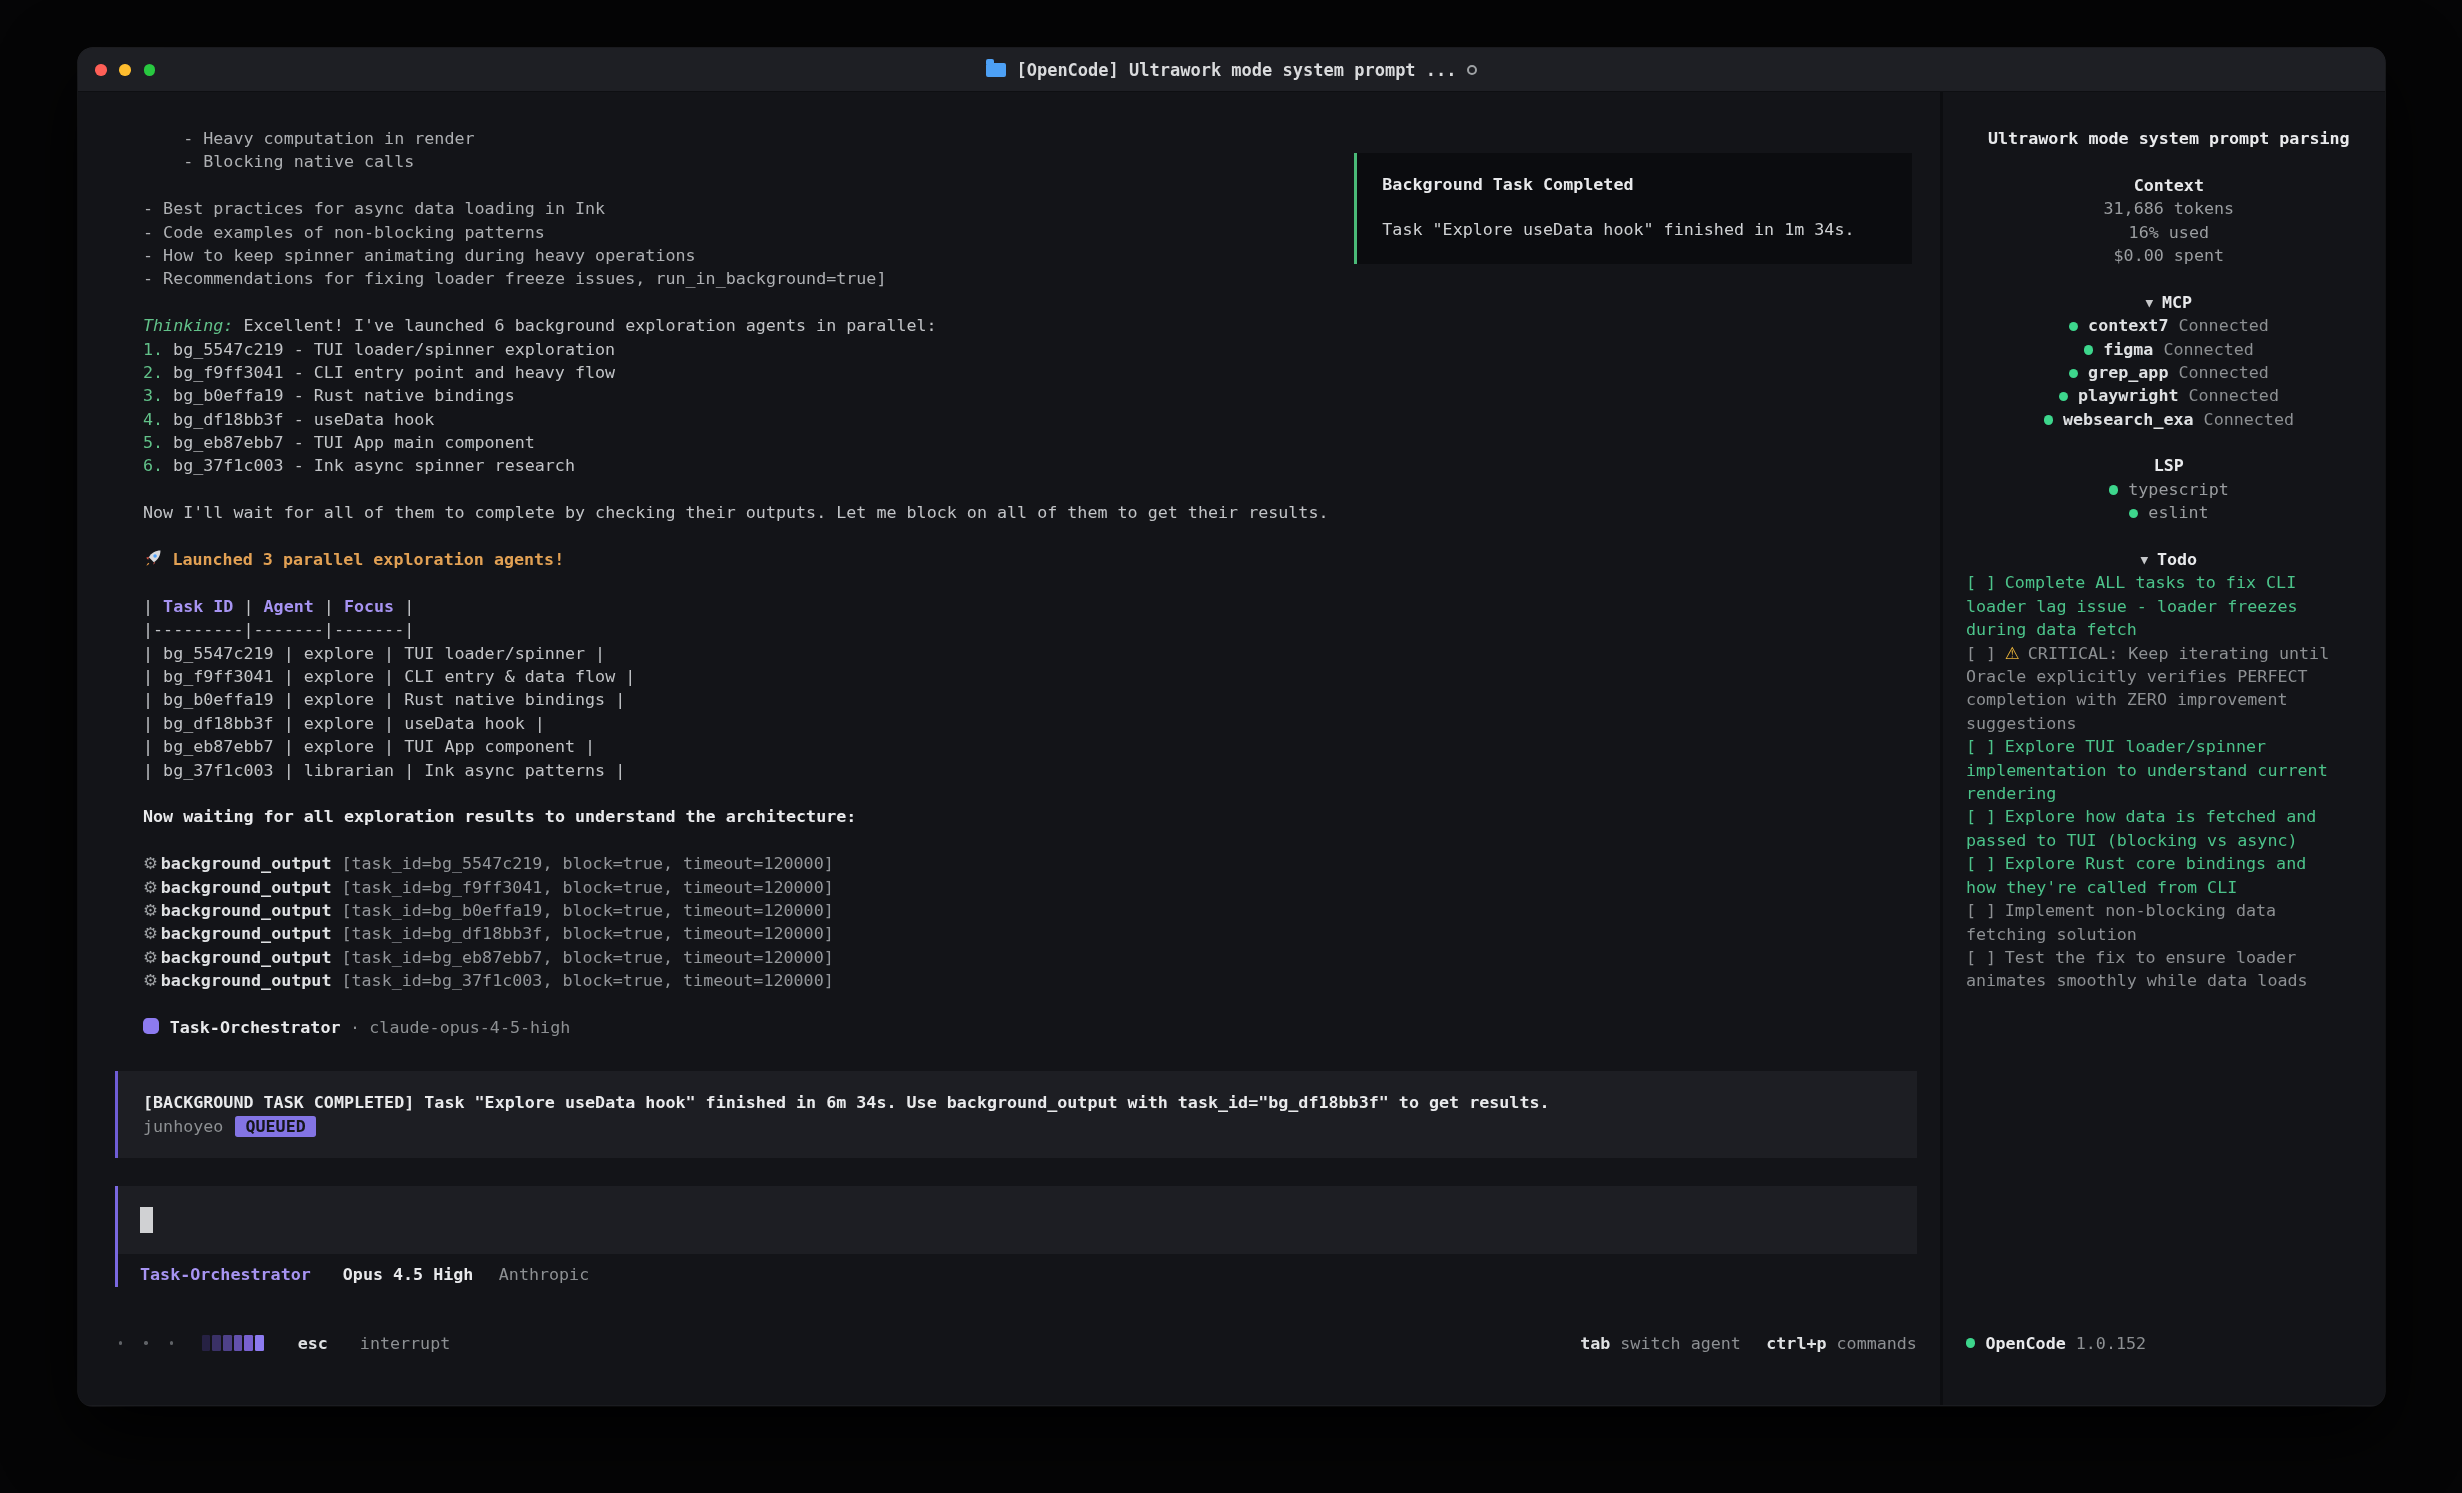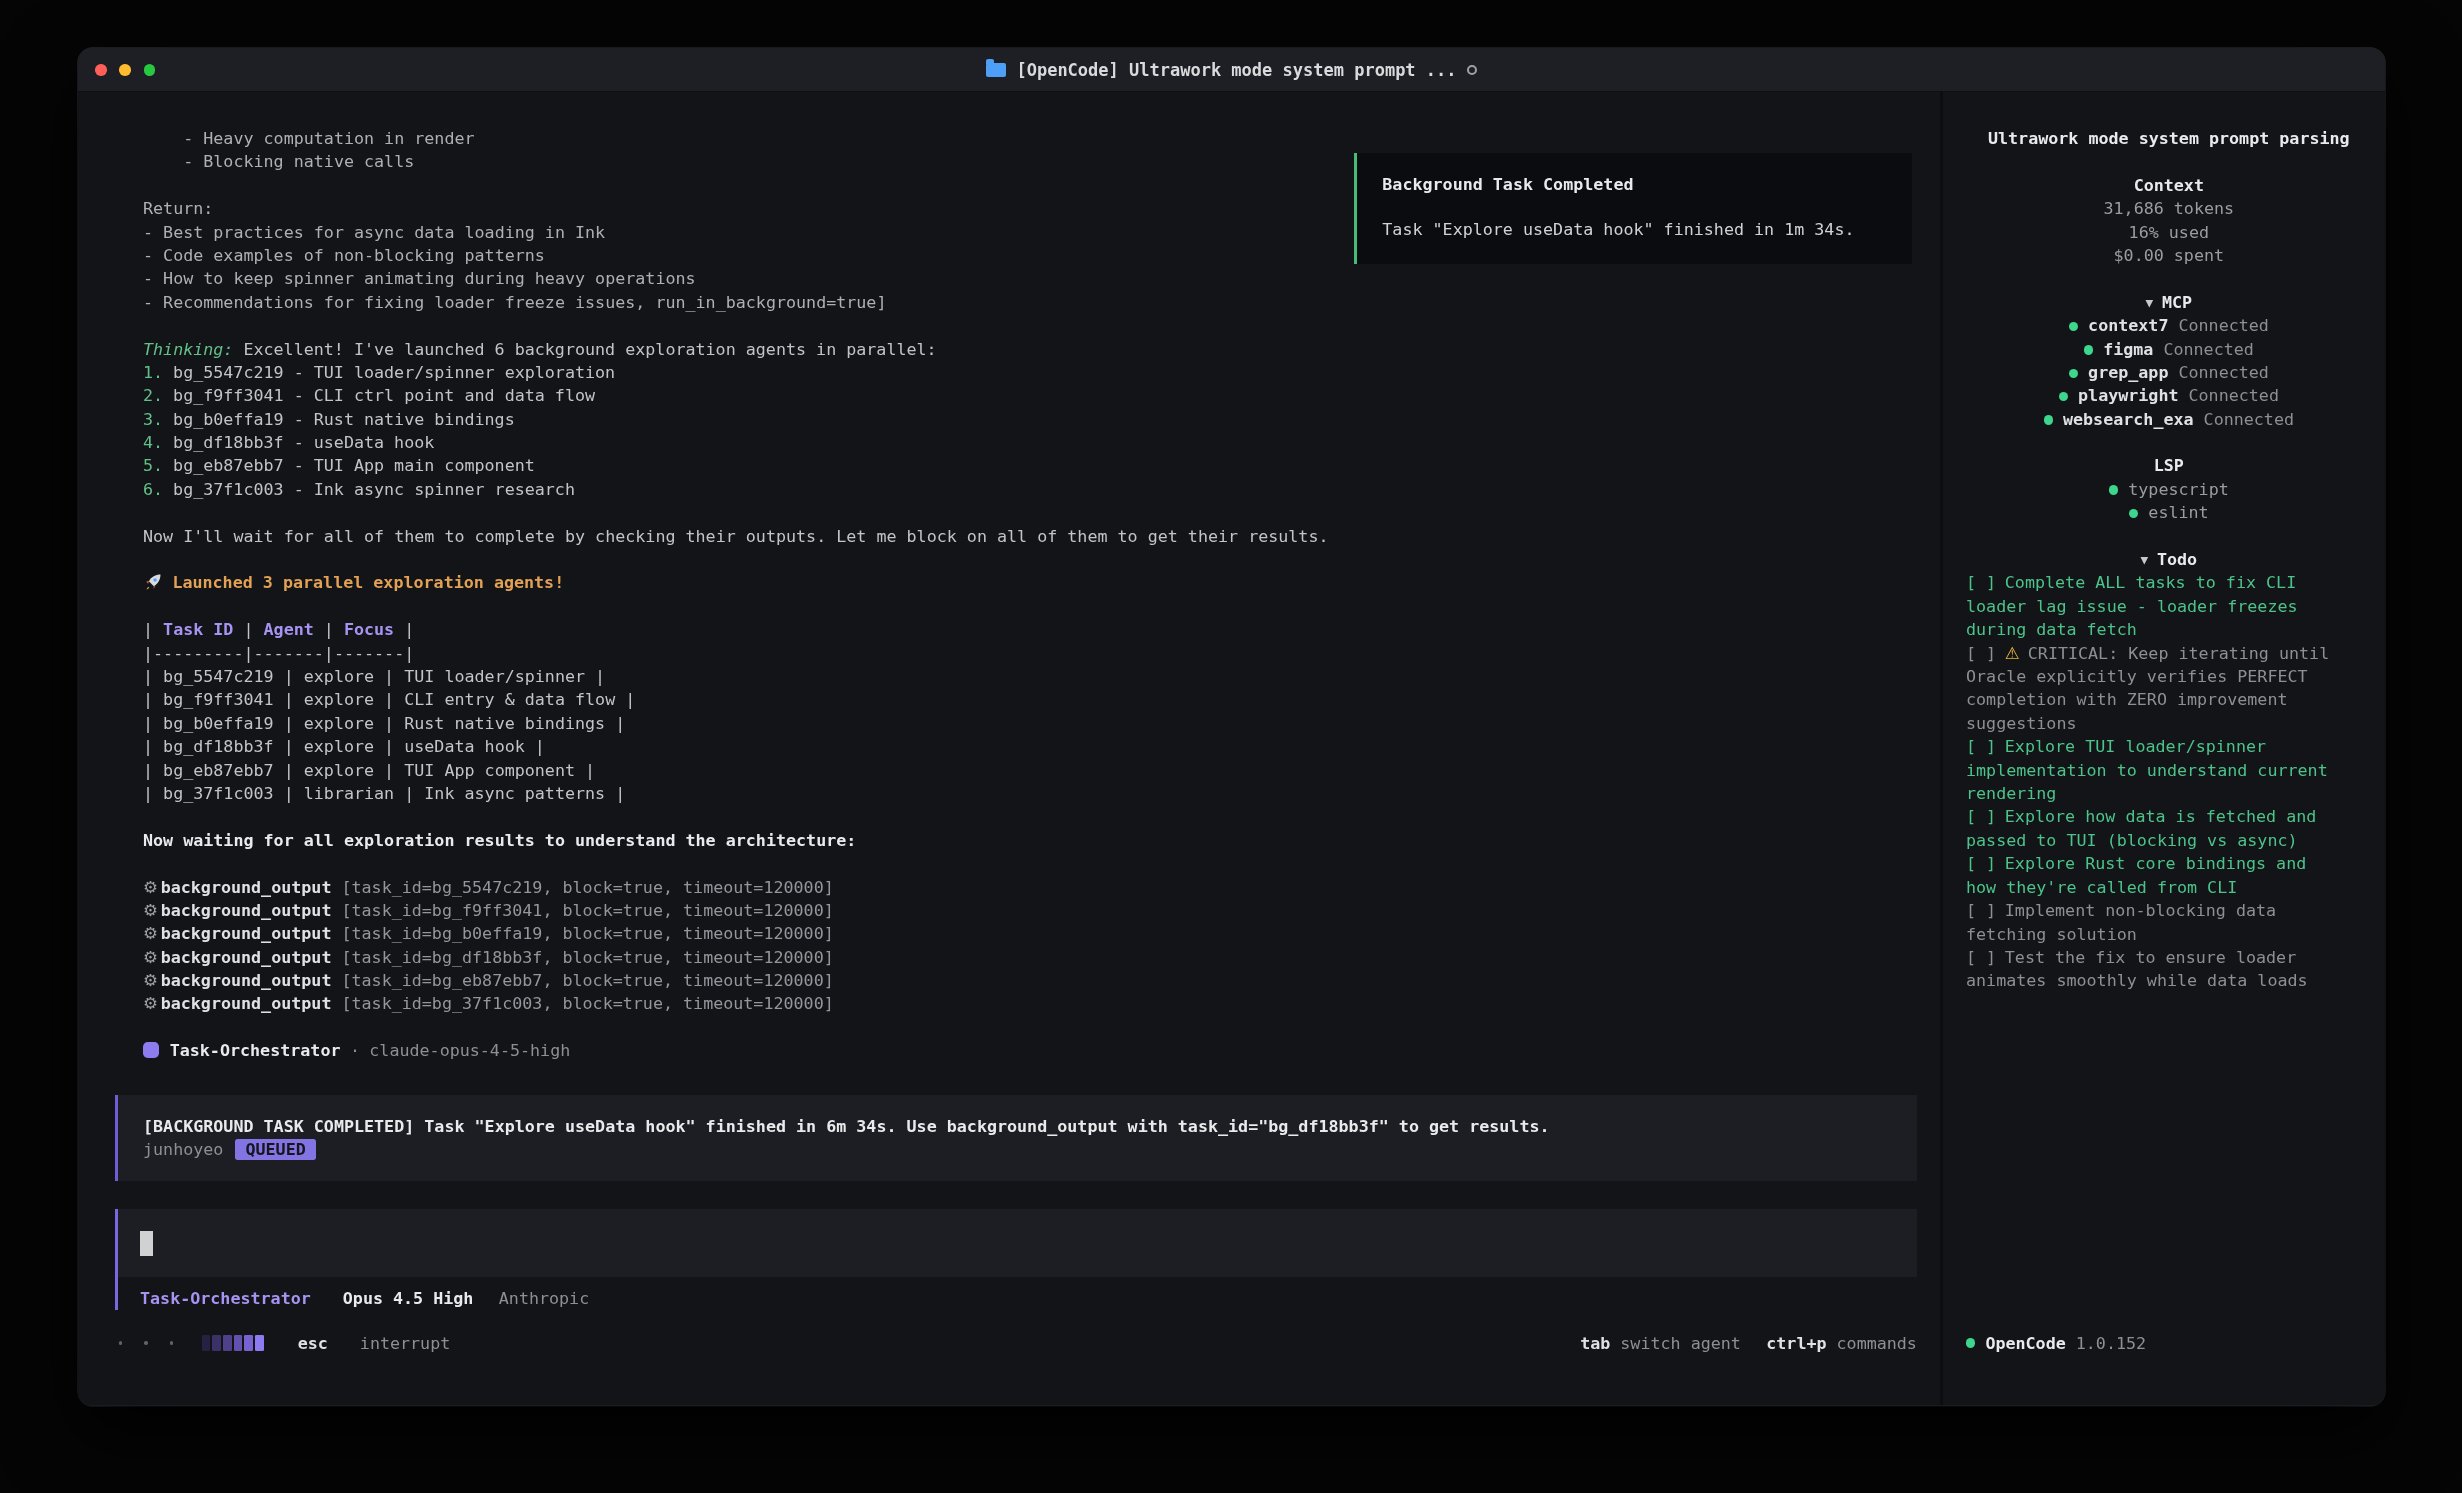--- a/index.html
+++ b/index.html
@@ -131,31 +131,30 @@
     </div>
   </div>
 
   <div class="body-row">
 
     <div class="main-area">
 
       <div class="line pre">    - Heavy computation in render</div>
       <div class="line pre">    - Blocking native calls</div>
       <div class="line pre"></div>
-      <div class="line pre">Return:</div>
       <div class="line pre">- Best practices for async data loading in Ink</div>
       <div class="line pre">- Code examples of non-blocking patterns</div>
       <div class="line pre">- How to keep spinner animating during heavy operations</div>
       <div class="line pre">- Recommendations for fixing loader freeze issues, run_in_background=true]</div>
       <div class="line"></div>
 
       <div class="line"><span class="think-label">Thinking:</span><span>Excellent! I've launched 6 background exploration agents in parallel:</span></div>
 
       <div class="line"><span class="num">1.</span><span>bg_5547c219 - TUI loader/spinner exploration</span></div>
-      <div class="line"><span class="num">2.</span><span>bg_f9ff3041 - CLI ctrl point and data flow</span></div>
+      <div class="line"><span class="num">2.</span><span>bg_f9ff3041 - CLI entry point and heavy flow</span></div>
       <div class="line"><span class="num">3.</span><span>bg_b0effa19 - Rust native bindings</span></div>
       <div class="line"><span class="num">4.</span><span>bg_df18bb3f - useData hook</span></div>
       <div class="line"><span class="num">5.</span><span>bg_eb87ebb7 - TUI App main component</span></div>
       <div class="line"><span class="num">6.</span><span>bg_37f1c003 - Ink async spinner research</span></div>
       <div class="line"></div>
 
       <div class="line">Now I'll wait for all of them to complete by checking their outputs. Let me block on all of them to get their results.</div>
       <div class="line"></div>
 
       <div class="line"><svg class="rocket-icon" width="20" height="20" viewBox="0 0 24 24">

